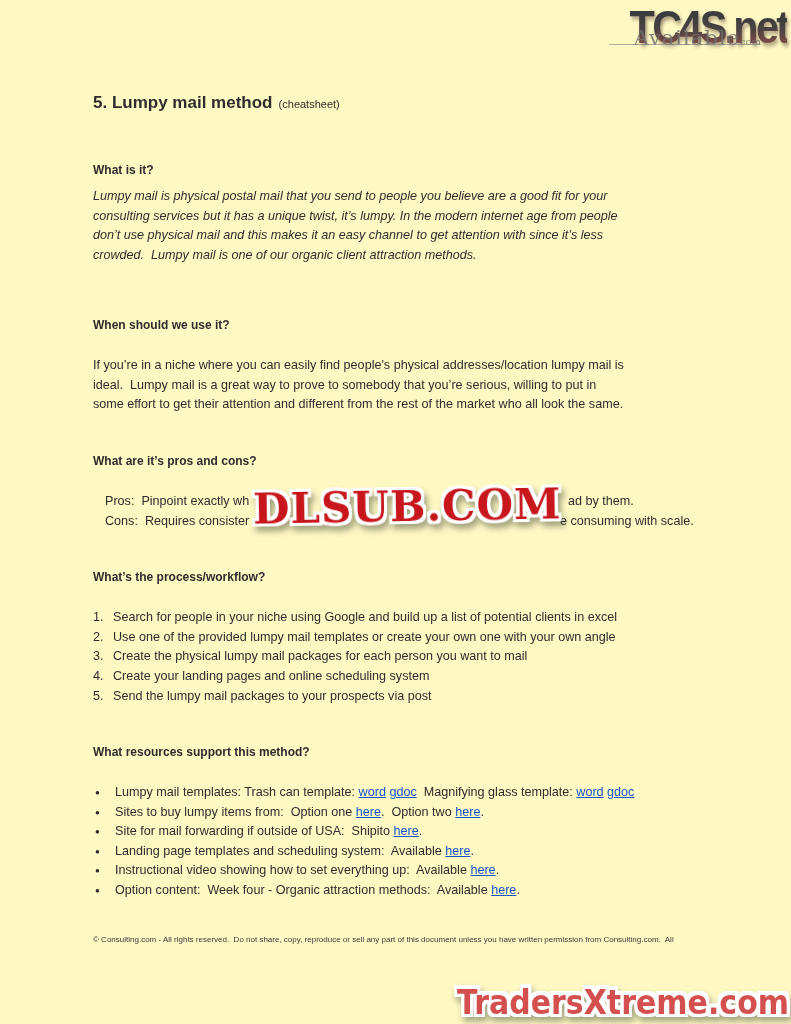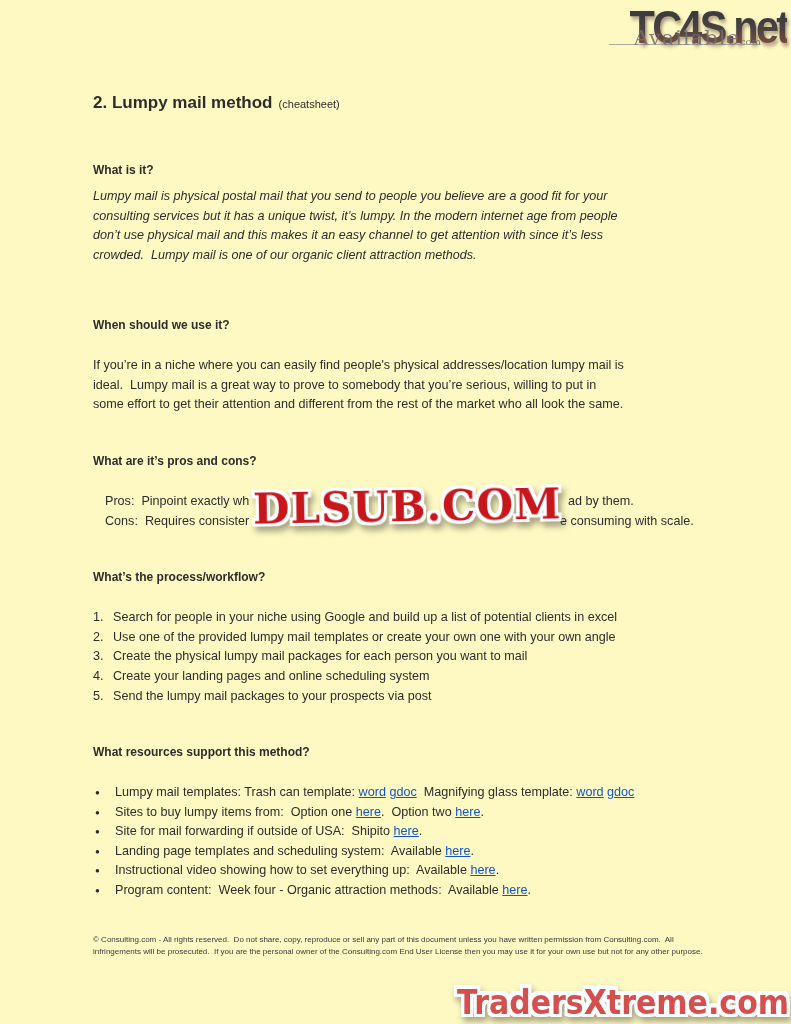--- a/index.html
+++ b/index.html
@@ -82,21 +82,21 @@
 <body>
 
 <div class="page">
 
   <div class="logo-wrap">
     <div class="tc4s">TC4S.net</div>
     <div class="consulting"><span>Available</span><span class="com">com</span></div>
     <div class="consulting-line"></div>
   </div>
 
-  <div class="abs title"><span>2. Lumpy mail method</span><span class="suffix">  (cheatsheet)</span></div>
+  <div class="abs title"><span>5. Lumpy mail method</span><span class="suffix">  (cheatsheet)</span></div>
 
   <div class="abs h h1">What is it?</div>
   <div class="abs para p1">
       <div class="line">Lumpy mail is physical postal mail that you send to people you believe are a good fit for your</div>
       <div class="line">consulting services but it has a unique twist, it’s lumpy. In the modern internet age from people</div>
       <div class="line">don’t use physical mail and this makes it an easy channel to get attention with since it’s less</div>
       <div class="line">crowded.  Lumpy mail is one of our organic client attraction methods.</div>
     </div>
 
   <div class="abs h h2">When should we use it?</div>
@@ -159,25 +159,24 @@
       <div class="bullet">
         <span class="dot">●</span>
         <span class="bullet-text"><span class="seg" style="white-space: pre-wrap;">Landing page templates and scheduling system:  Available </span><a class="link" href="#">here</a><span class="seg" style="white-space: pre-wrap;">.</span></span>
       </div>
       <div class="bullet">
         <span class="dot">●</span>
         <span class="bullet-text"><span class="seg" style="white-space: pre-wrap;">Instructional video showing how to set everything up:  Available </span><a class="link" href="#">here</a><span class="seg" style="white-space: pre-wrap;">.</span></span>
       </div>
       <div class="bullet">
         <span class="dot">●</span>
-        <span class="bullet-text"><span class="seg" style="white-space: pre-wrap;">Program content:  Week four - Organic attraction methods:  Available </span><a class="link" href="#">here</a><span class="seg" style="white-space: pre-wrap;">.</span></span>
+        <span class="bullet-text"><span class="seg" style="white-space: pre-wrap;">Option content:  Week four - Organic attraction methods:  Available </span><a class="link" href="#">here</a><span class="seg" style="white-space: pre-wrap;">.</span></span>
       </div>
     </div>
 
   <div class="abs footer">
       <div class="line">© Consulting.com - All rights reserved.  Do not share, copy, reproduce or sell any part of this document unless you have written permission from Consulting.com.  All</div>
-      <div class="line">infringements will be prosecuted.  If you are the personal owner of the Consulting.com End User License then you may use it for your own use but not for any other purpose.</div>
     </div>
 
   <div class="dlsub">DLSUB.COM</div>
   <div class="traders">TradersXtreme.com</div>
 
 </div>
 
 </body></html>

